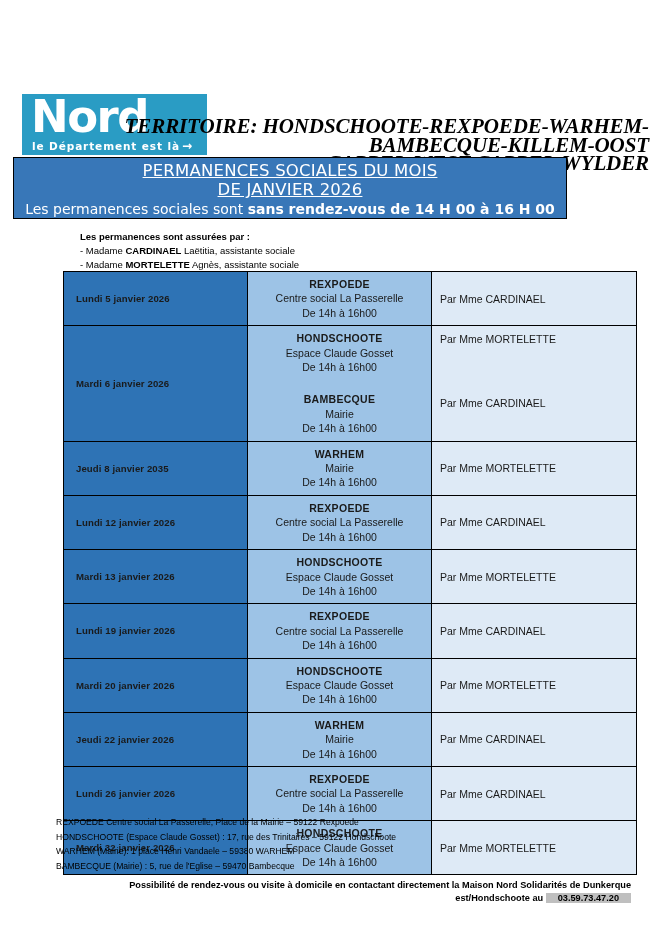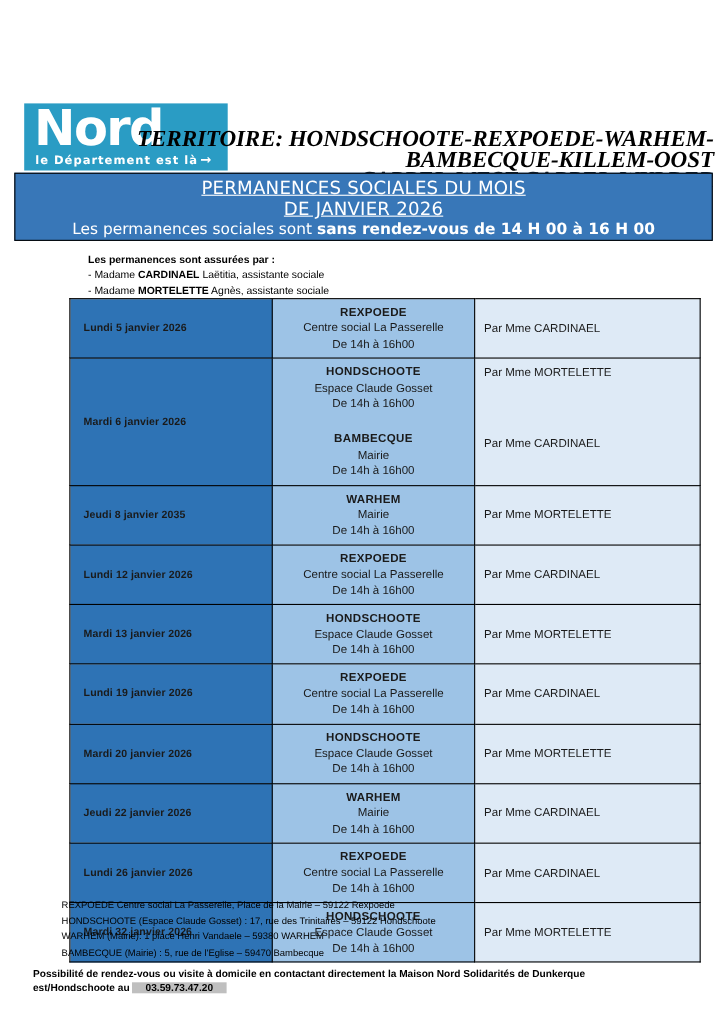--- a/index.html
+++ b/index.html
@@ -69,21 +69,21 @@
     font-size: 21px;
     line-height: 18.5px;
     letter-spacing: -0.1px;
   }
 
   
   .banner {
     position: absolute;
     left: 13px;
     top: 157px;
-    width: 635px;
+    width: 554px;
     height: 62px;
     background: #3877b8;
     border: 1.5px solid #000000;
     box-sizing: border-box;
     text-align: center;
     color: #ffffff;
   }
   .banner-line1,
   .banner-line2 {
     font-family: "DejaVu Sans", sans-serif;
@@ -178,21 +178,21 @@
     font-size: 8.6px;
     line-height: 14.5px;
   }
   .addr-line { padding-left: 56px; }
 
   .contact-note {
     position: absolute;
     left: 30px;
     top: 879px;
     width: 601px;
-    text-align: left;
+    text-align: right;
     font-size: 9.2px;
     font-weight: bold;
     line-height: 13px;
   }
   .phone-hl {
     background: #bfbfbf;
     padding: 0 12px;
   }
 </style>
 </head>

